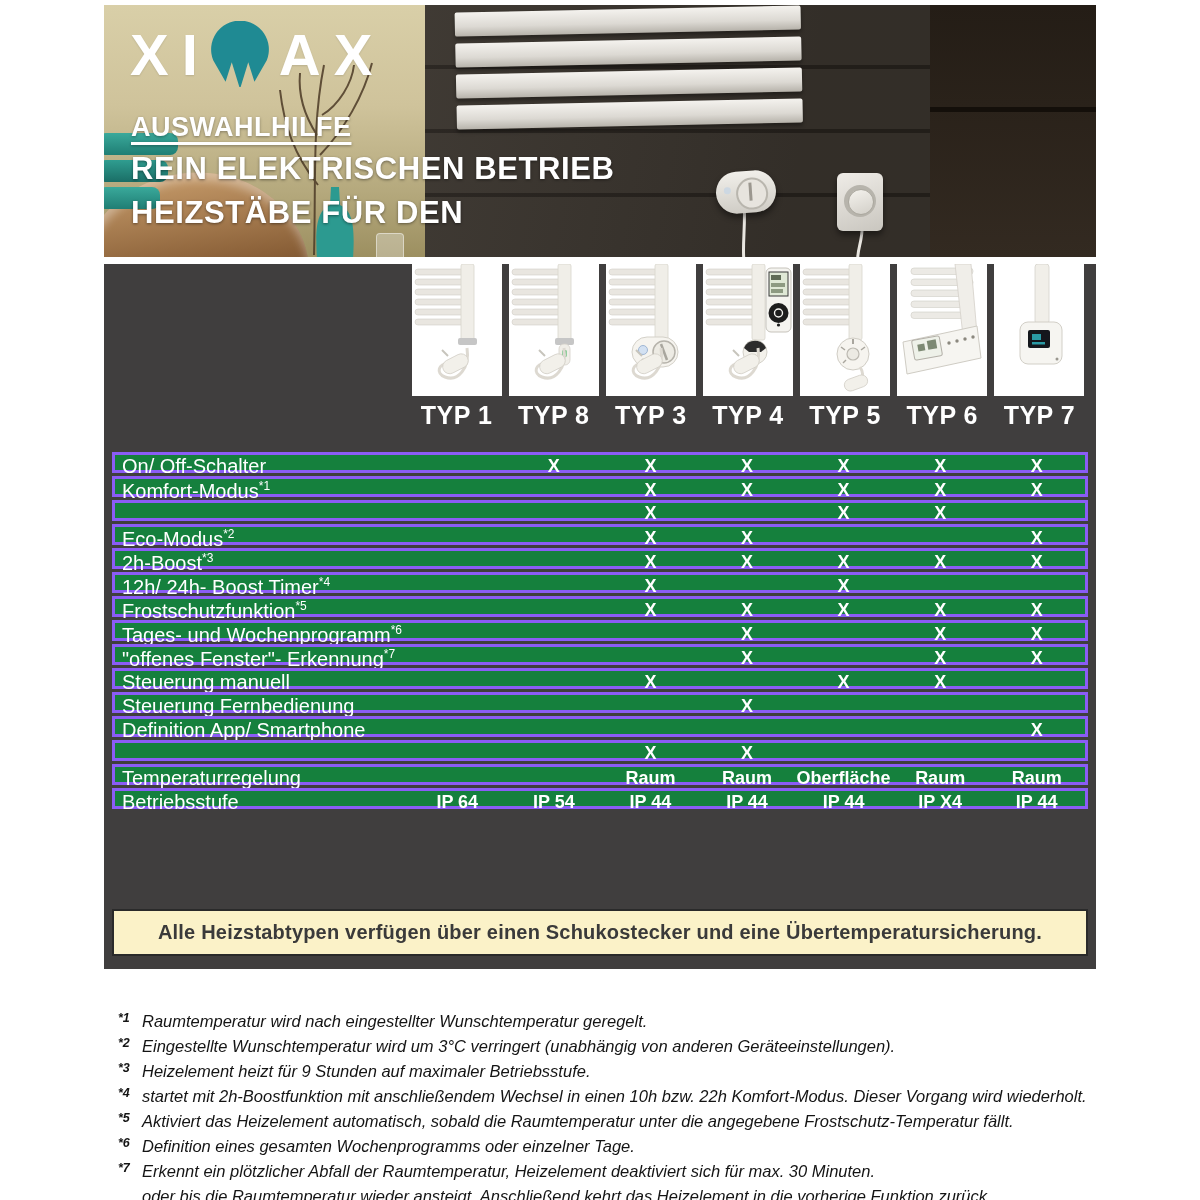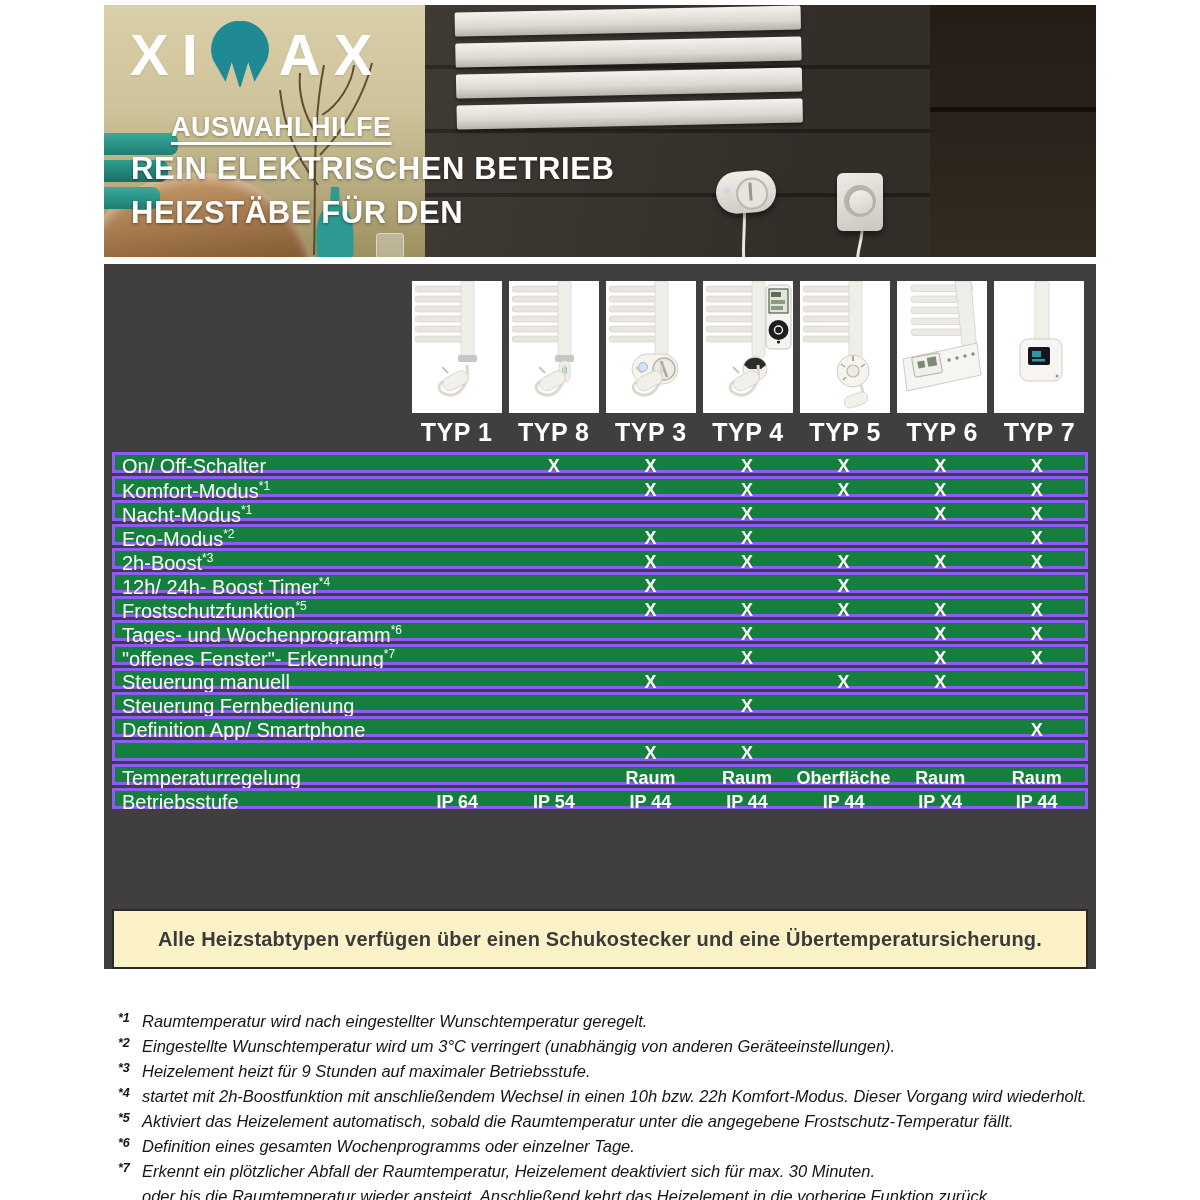--- a/index.html
+++ b/index.html
@@ -45,39 +45,39 @@
   .hero .cables{position:absolute;left:600px;top:190px;}
   .hero .cabinet{position:absolute;left:826px;top:0;width:166px;height:100%;
     background:linear-gradient(180deg,#241d16 0%,#2a221a 40%,#332a21 100%);}
   .hero .cabinet .seam{position:absolute;left:0;top:102px;width:100%;height:5px;background:#140f0a;}
 
   .logo-row{position:absolute;left:26px;top:14px;display:flex;align-items:flex-end;color:#fff;
     font-weight:bold;font-size:58px;letter-spacing:13px;line-height:64px;text-shadow:0 1px 2px rgba(0,0,0,.12);}
   .logo-m{margin:2px 6px 0 -4px;}
   .eyebrow{position:absolute;left:27px;top:107px;font-size:27px;font-weight:bold;color:#fff;
     text-decoration:underline;text-underline-offset:6px;text-decoration-thickness:3px;letter-spacing:.5px;
-    text-shadow:0 1px 3px rgba(0,0,0,.35);margin-left:40px;}
+    text-shadow:0 1px 3px rgba(0,0,0,.35);}
   .h-title{position:absolute;left:27px;top:142px;font-size:31px;font-weight:bold;color:#fff;line-height:44px;
     letter-spacing:.6px;text-shadow:0 1px 3px rgba(0,0,0,.45);}
 
   
   .panel{position:absolute;left:104px;top:264px;width:992px;height:705px;background:#403e3e;}
-  .colhead{position:absolute;left:8px;top:17px;width:976px;display:grid;grid-template-columns:296px repeat(7,1fr);}
+  .colhead{position:absolute;left:8px;top:0;width:976px;display:grid;grid-template-columns:296px repeat(7,1fr);}
   .colcell{display:flex;flex-direction:column;align-items:center;}
   .imgbox{width:90px;height:132px;background:#fff;overflow:hidden;}
   .typlabel{margin-top:5px;font-size:25px;font-weight:bold;color:#fff;letter-spacing:.5px;}
 
   .rows{position:absolute;left:8px;top:188px;width:976px;display:flex;flex-direction:column;gap:3px;}
   .frow{display:grid;grid-template-columns:294px repeat(7,1fr);height:21px;box-sizing:border-box;
     border:3px solid #8b5cf6;align-items:center;background:#15803d;}
   .flabel{padding-left:7px;font-size:20px;color:#fff;white-space:nowrap;}
   .flabel sup{font-size:12px;letter-spacing:0;}
   .fval{text-align:center;font-weight:bold;font-size:18px;color:#fff;}
 
-  .note{position:absolute;left:8px;top:645px;width:976px;height:60px;background:#fbf2c8;
+  .note{position:absolute;left:8px;top:645px;width:976px;height:47px;background:#fbf2c8;
     border:2px solid #2a2a2a;box-sizing:border-box;display:flex;align-items:center;justify-content:center;
     font-size:20px;font-weight:bold;color:#3a3a3a;letter-spacing:.2px;}
 
   
   .footnotes{position:absolute;left:118px;top:1013px;width:1010px;color:#141414;}
   .fn{display:flex;margin-bottom:8px;font-style:italic;font-size:16.5px;line-height:17px;}
   .fn .fmark{flex:0 0 24px;font-size:12.5px;font-weight:bold;transform:translateY(-3px);}
   .fn .ftext{flex:1;}
   .fn .ftext .cont{display:block;margin-top:8px;}
 </style>
@@ -300,21 +300,20 @@
         <div class="flabel">Komfort-Modus<sup>*1</sup></div>
         <div class="fval"></div>
         <div class="fval"></div>
         <div class="fval">X</div>
         <div class="fval">X</div>
         <div class="fval">X</div>
         <div class="fval">X</div>
         <div class="fval">X</div>
       </div>
       <div class="frow">
-        <div class="flabel">Nacht-Modus<sup>*1</sup></div>
         <div class="fval"></div>
         <div class="fval"></div>
         <div class="fval"></div>
         <div class="fval">X</div>
         <div class="fval"></div>
         <div class="fval">X</div>
         <div class="fval">X</div>
       </div>
       <div class="frow">
         <div class="flabel">Eco-Modus<sup>*2</sup></div>

